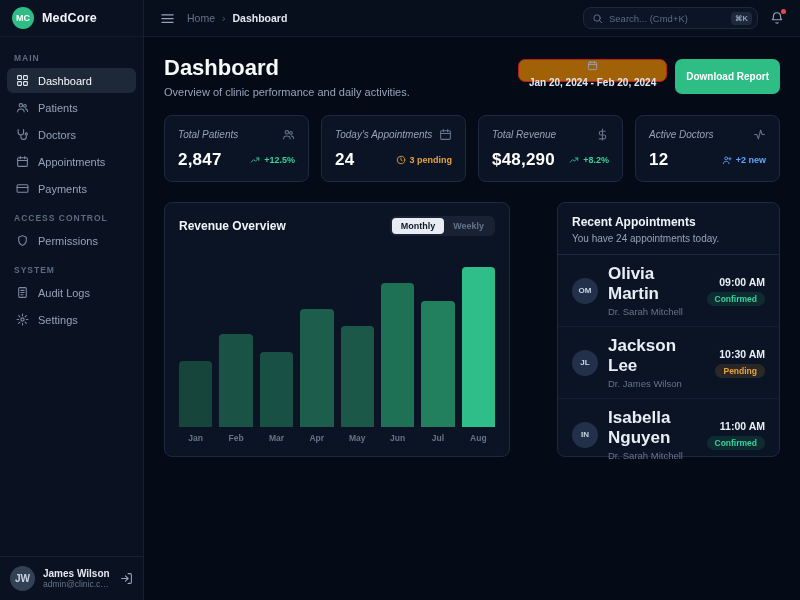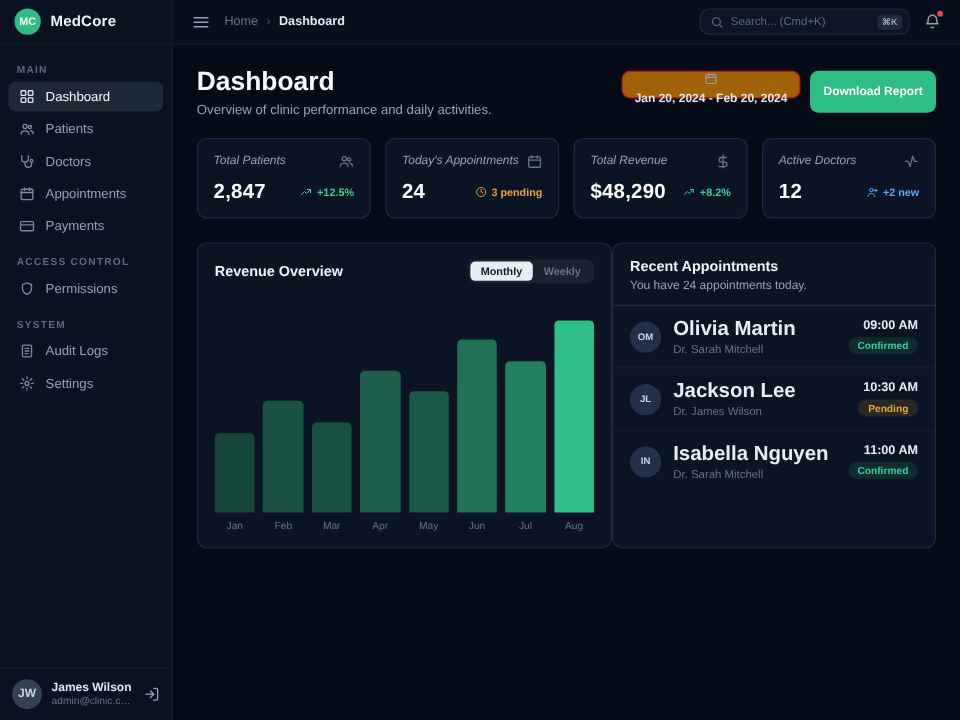--- a/index.html
+++ b/index.html
@@ -120,25 +120,25 @@
 
   
   .chart-panel { padding: 13px 14px; display: flex; flex-direction: column; }
   .chart-header { display: flex; align-items: center; justify-content: space-between; }
   .panel-title { font-size: 12px; font-weight: bold; color: #f1f5f9; }
   .toggle-group { display: flex; background: #182232; border-radius: 6px; padding: 2px; }
   .toggle-opt { font-size: 9px; font-weight: bold; color: #64748b; padding: 3px 9px; border-radius: 4px; cursor: pointer; }
   .toggle-opt.selected { background: #e8edf4; color: #0f172a; }
   .bars { display: flex; align-items: flex-end; gap: 7px; flex: 1 1 auto; margin-top: 12px; }
   .bar { flex: 1 1 0; border-radius: 4px 4px 0 0; }
-  .bar-labels { display: flex; gap: 7px; margin-top: 6px; }
+  .bar-labels { display: flex; gap: 7px; margin-top: 6px; font-weight: bold; }
   .bar-label { flex: 1 1 0; text-align: center; font-size: 8.5px; color: #64748b; }
 
   
-  .appt-panel { display: flex; flex-direction: column; }
+  .appt-panel { display: flex; flex-direction: column; margin-left: 47px; }
   .appt-header { padding: 12px 14px 10px; border-bottom: 1px solid #1c2940; }
   .appt-subtitle { font-size: 10px; color: #94a3b8; margin-top: 4px; }
   .appt-list { flex: 1 1 auto; }
   .appt-row { display: flex; align-items: center; gap: 10px; padding: 9px 14px; border-bottom: 1px solid #141e30; cursor: pointer; }
   .appt-row:last-child { border-bottom: none; }
   .appt-avatar {
     width: 26px; height: 26px; border-radius: 50%; background: #233049;
     color: #cbd5e1; font-size: 8px; font-weight: bold;
     display: flex; align-items: center; justify-content: center; flex: 0 0 26px;
   }

